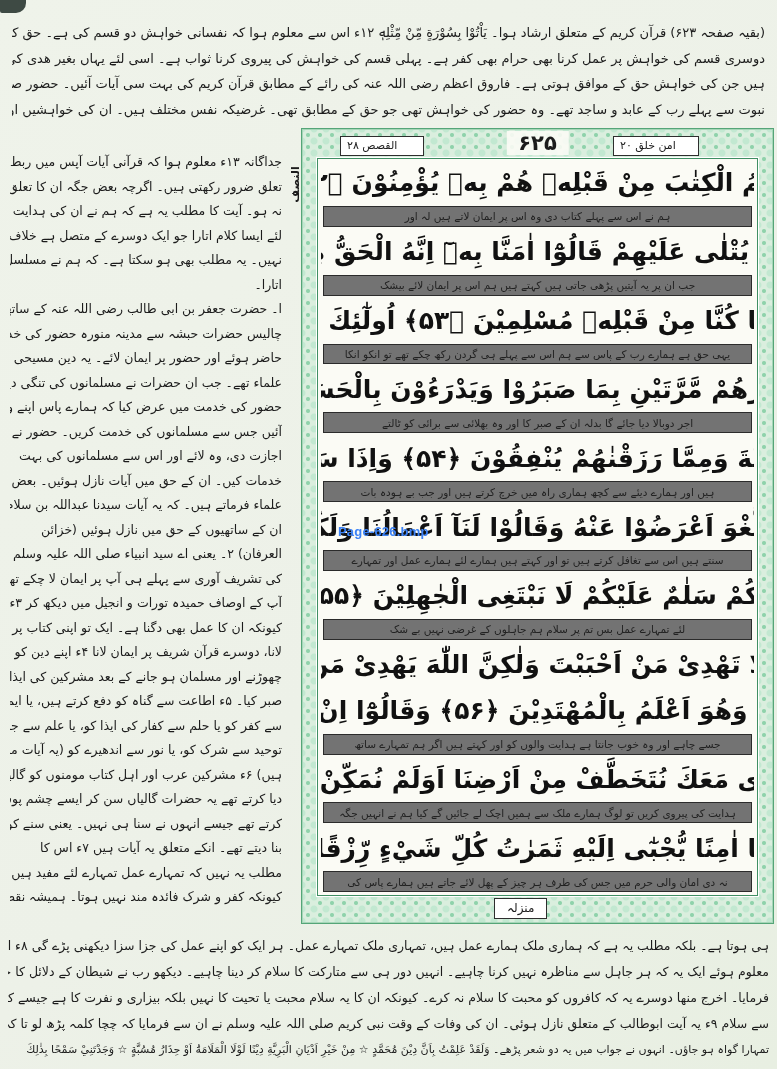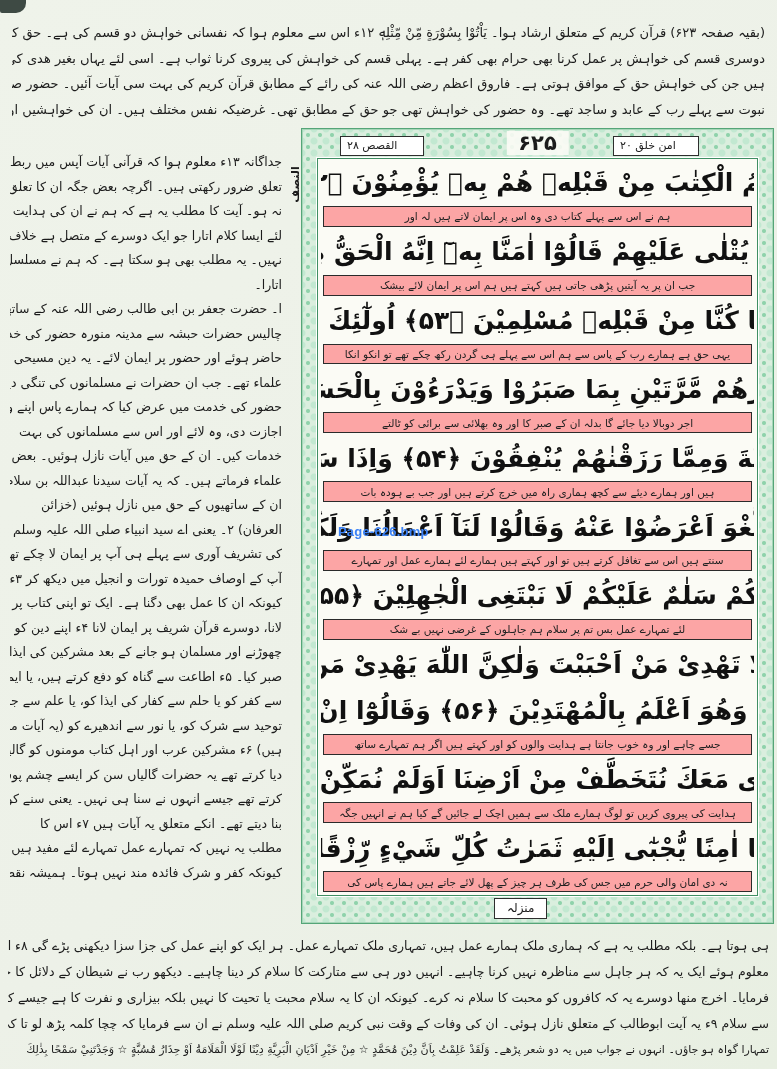--- a/index.html
+++ b/index.html
@@ -36,21 +36,21 @@
     font-size:11px;line-height:16px;height:16px;padding:1px 6px;direction:rtl;
     text-align:left;white-space:nowrap;overflow:hidden;}
   .hdr-surah{left:38px;width:70px;}
   .hdr-juz{right:74px;width:72px;}
   .hdr-page{position:absolute;top:2px;left:50%;transform:translateX(-50%);
     font-size:21px;font-weight:bold;line-height:24px;background:rgba(251,251,245,.9);
     padding:0 12px;direction:rtl;}
   .arabic-line{height:46px;display:flex;align-items:center;justify-content:center;
     direction:rtl;white-space:nowrap;overflow:hidden;
     font-size:25px;font-weight:700;letter-spacing:0px;color:#111;}
-  .urdu-line{height:19px;margin:0 2px 2px;border:1px solid #2b2b2b;background:#fca5a5;
+  .urdu-line{height:19px;margin:0 2px 2px;border:1px solid #2b2b2b;background:#737373;
     display:flex;align-items:center;justify-content:center;direction:rtl;
     white-space:nowrap;overflow:hidden;font-size:10.5px;color:#222;}
   .footer-box{position:absolute;bottom:4px;left:192px;background:#fff;
     border:1px solid #2e2e2e;font-size:12px;line-height:16px;padding:1px 12px 2px;
     direction:rtl;white-space:nowrap;}
   
   .file-label{position:absolute;left:318px;top:524px;font-family:"Liberation Sans",sans-serif;
     font-size:13px;font-weight:bold;color:#3b82f6;letter-spacing:.2px;margin-left:20px;}
   
   .bottom-text{position:absolute;left:8px;top:933px;width:761px;direction:rtl;}
@@ -75,20 +75,21 @@
     <div class="lline">تعلق ضرور رکھتی ہیں۔ اگرچہ بعض جگہ ان کا تعلق ظاہر</div>
     <div class="lline">نہ ہو۔ آیت کا مطلب یہ ہے کہ ہم نے ان کی ہدایت کے</div>
     <div class="lline">لئے ایسا کلام اتارا جو ایک دوسرے کے متصل ہے خلاف</div>
     <div class="lline">نہیں۔ یہ مطلب بھی ہو سکتا ہے۔ کہ ہم نے مسلسل کلام</div>
     <div class="lline">اتارا۔</div>
     <div class="lline">ا۔ حضرت جعفر بن ابی طالب رضی اللہ عنہ کے ساتھ</div>
     <div class="lline">چالیس حضرات حبشہ سے مدینہ منورہ حضور کی خدمت میں</div>
     <div class="lline">حاضر ہوئے اور حضور پر ایمان لائے۔ یہ دین مسیحی کے</div>
     <div class="lline">علماء تھے۔ جب ان حضرات نے مسلمانوں کی تنگی دیکھی تو</div>
     <div class="lline">حضور کی خدمت میں عرض کیا کہ ہمارے پاس اپنے وطن</div>
+    <div class="lline">آئیں جس سے مسلمانوں کی خدمت کریں۔ حضور نے</div>
     <div class="lline">اجازت دی، وہ لائے اور اس سے مسلمانوں کی بہت</div>
     <div class="lline">خدمات کیں۔ ان کے حق میں آیات نازل ہوئیں۔ بعض</div>
     <div class="lline">علماء فرماتے ہیں۔ کہ یہ آیات سیدنا عبداللہ بن سلام اور</div>
     <div class="lline">ان کے ساتھیوں کے حق میں نازل ہوئیں (خزائن</div>
     <div class="lline">العرفان) ۲۔ یعنی اے سید انبیاء صلی اللہ علیہ وسلم آپ</div>
     <div class="lline">کی تشریف آوری سے پہلے ہی آپ پر ایمان لا چکے تھے۔</div>
     <div class="lline">آپ کے اوصاف حمیدہ تورات و انجیل میں دیکھ کر ۳ء</div>
     <div class="lline">کیونکہ ان کا عمل بھی دگنا ہے۔ ایک تو اپنی کتاب پر ایمان</div>
     <div class="lline">لانا، دوسرے قرآن شریف پر ایمان لانا ۴ء اپنے دین کو</div>
     <div class="lline">چھوڑنے اور مسلمان ہو جانے کے بعد مشرکین کی ایذا پر</div>

